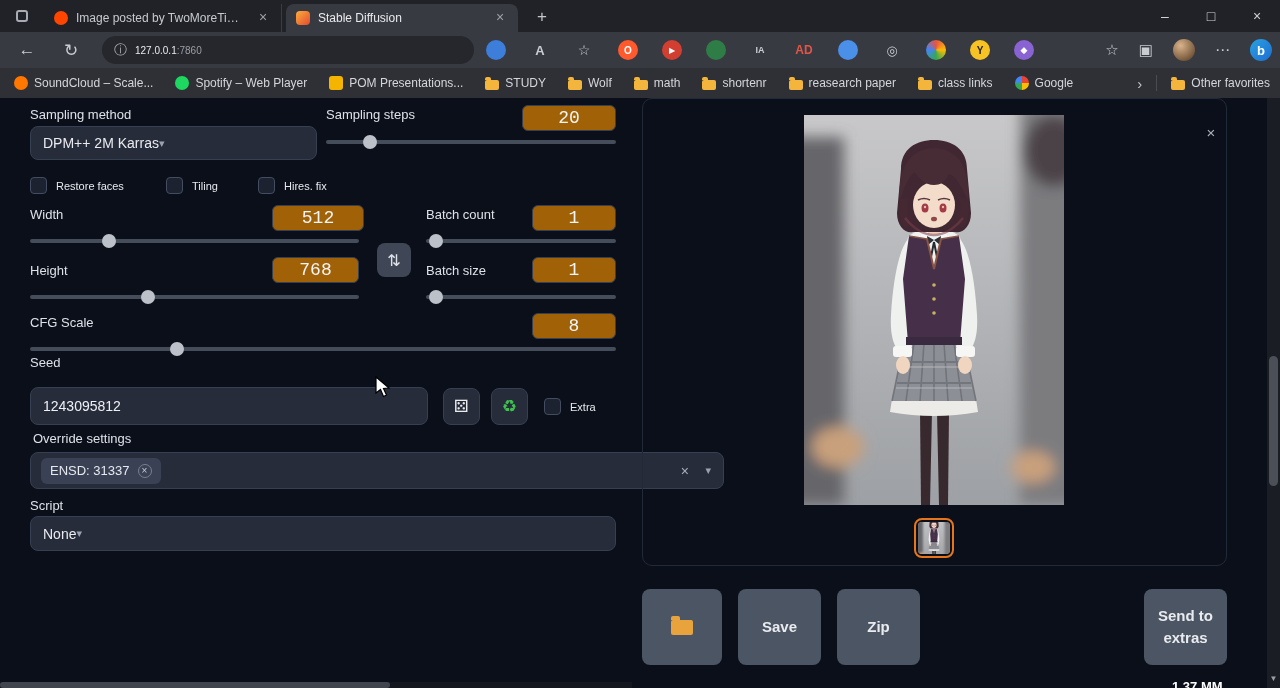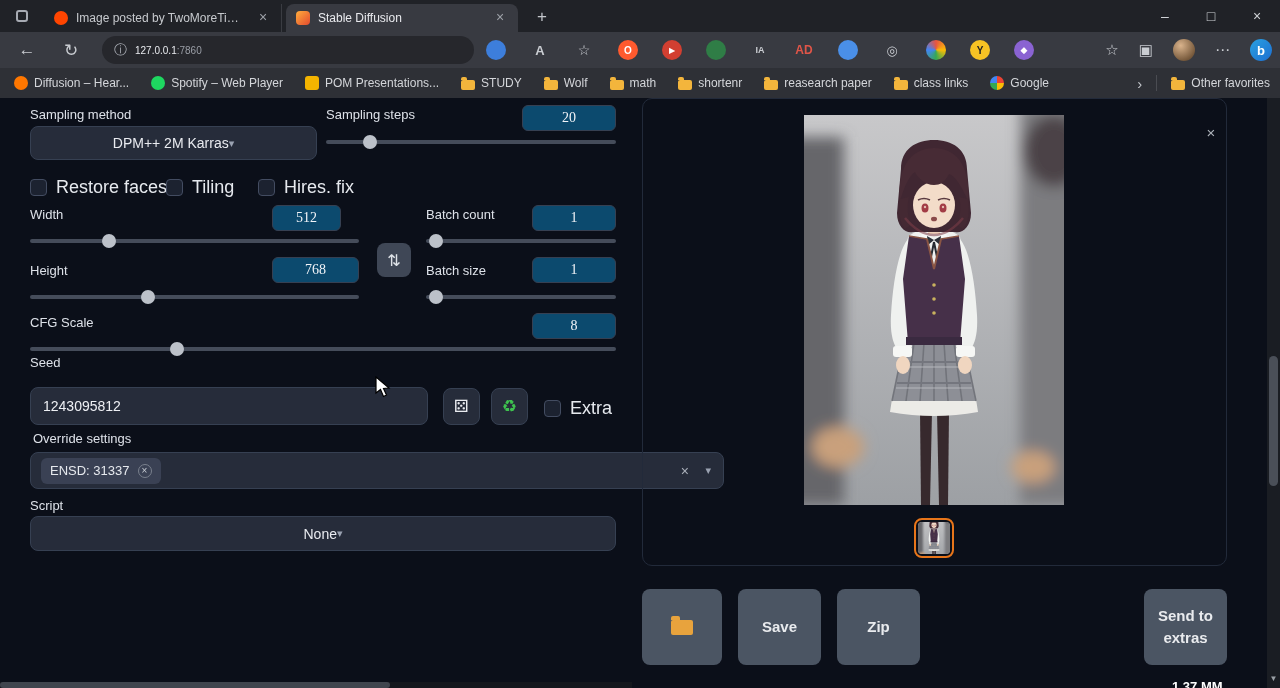--- a/index.html
+++ b/index.html
@@ -46,30 +46,30 @@
 .bm-ic.google{background:conic-gradient(#ea4335 0 25%,#fbbc05 0 50%,#34a853 0 75%,#4285f4 0 100%)}
 .folder-icon{width:14px;height:10px;background:#f3b53c;border-radius:2px;position:relative;flex:none;margin-top:3px}
 .folder-icon::before{content:"";position:absolute;top:-3px;left:0;width:6px;height:3px;border-radius:2px 2px 0 0;background:#f3b53c}
 .bm-right{position:absolute;right:10px;display:flex;align-items:center;gap:14px}
 .bm-divider{width:1px;height:16px;background:#4a4c52}
 .bm-chevron{color:#c3c6cb;font-size:15px;cursor:pointer}
 
 
 .page{position:absolute;top:98px;left:0;width:1280px;height:590px;background:#0b0f19;overflow:hidden}
 .lbl{position:absolute;font-size:13px;color:#dde1e8;white-space:nowrap}
-.dd{position:absolute;background:#262c3a;border:1px solid #364052;border-radius:8px;display:flex;align-items:center;justify-content:center;padding:0 12px;font-size:14px;color:#e9ebf0;cursor:pointer}
+.dd{position:absolute;background:#262c3a;border:1px solid #364052;border-radius:8px;display:flex;align-items:center;justify-content:flex-start;padding:0 12px;font-size:14px;color:#e9ebf0;cursor:pointer}
 .caret{color:#9aa2b1;font-size:11px}
-.numbox{position:absolute;background:#0c4a6e;border:1px solid #364052;border-radius:6px;color:#f2f4f8;font-size:14px;text-align:center;outline:none;font-family:Liberation Serif, serif}
+.numbox{position:absolute;background:#a16207;border:1px solid #364052;border-radius:6px;color:#f2f4f8;font-size:18px;text-align:center;outline:none;font-family:Liberation Mono, monospace}
 .txtinput{position:absolute;background:#262c3a;border:1px solid #364052;border-radius:8px;color:#eef0f4;font-size:14px;padding:0 12px;outline:none;font-family:inherit}
 .slider{position:absolute;height:14px;cursor:pointer}
 .slider .track{position:absolute;left:0;right:0;top:5px;height:4px;border-radius:2px;background:#454c5a}
 .slider .handle{position:absolute;top:0;width:14px;height:14px;border-radius:50%;background:#bcc1c9;transform:translateX(-50%)}
 .chk{position:absolute;display:flex;align-items:center;gap:9px;cursor:pointer}
 .chk .box{width:17px;height:17px;background:#1c2230;border:1px solid #434c61;border-radius:4px;flex:none}
-.chk-lbl{font-size:18px;color:#e6e9ee;white-space:nowrap}
+.chk-lbl{font-size:11px;color:#e6e9ee;white-space:nowrap}
 .minibtn{position:absolute;width:37px;height:37px;background:#262c3a;border:1px solid #364052;border-radius:8px;display:flex;align-items:center;justify-content:center;font-size:17px;color:#e9ebf0;cursor:pointer}
 .minibtn.green{color:#3ec24f}
 .swapbtn{position:absolute;left:377px;top:145px;width:34px;height:34px;background:#3f4756;border-radius:8px;color:#dfe3e8;display:flex;align-items:center;justify-content:center;font-size:16px;cursor:pointer}
 .combo{position:absolute;background:#262c3a;border:1px solid #364052;border-radius:8px;display:flex;align-items:center;padding:0 10px;cursor:pointer}
 .chip{background:#3a4154;border-radius:6px;color:#e6e9ee;font-size:13px;display:flex;gap:8px;padding:0 9px;height:26px;align-items:center}
 .chip .chip-x{width:14px;height:14px;border:1px solid #79808d;border-radius:50%;color:#c6cbd3;font-size:10px;line-height:12px;text-align:center;cursor:pointer}
 .combo-clear{position:absolute;right:34px;color:#aab0ba;font-size:14px;cursor:pointer}
 .combo-caret{position:absolute;right:12px}
 
 .panel{position:absolute;left:642px;top:0;width:585px;height:468px;border:1px solid #222a3a;border-radius:10px}
@@ -217,21 +217,21 @@
       <span class="tool">▣</span>
       <span class="avatar"></span>
       <span class="tool">⋯</span>
       <span class="bing">b</span>
     </div>
   </div>
 
   <div class="bookmarksbar">
     <div class="bm">
         <span class="bm-ic sc"></span>
-        <span class="bm-label">Diffusion – Hear...</span>
+        <span class="bm-label">SoundCloud – Scale...</span>
       </div>
     <div class="bm">
         <span class="bm-ic sp"></span>
         <span class="bm-label">Spotify – Web Player</span>
       </div>
     <div class="bm">
         <span class="bm-ic pom"></span>
         <span class="bm-label">POM Presentations...</span>
       </div>
     <div class="bm">
@@ -294,21 +294,21 @@
     <div class="chk" style="left:166px;top:79px">
       <span class="box"></span>
       <span class="chk-lbl">Tiling</span>
     </div>
     <div class="chk" style="left:258px;top:79px">
       <span class="box"></span>
       <span class="chk-lbl">Hires. fix</span>
     </div>
 
     <div class="lbl" style="left:30px;top:109px">Width</div>
-    <input class="numbox" style="left: 272px; top: 107px; width: 69px; height: 26px;" readonly="" value="512">
+    <input class="numbox" style="left: 272px; top: 107px; width: 92px; height: 26px;" readonly="" value="512">
     <div class="slider" style="left:30px;top:136px;width:329px">
       <div class="track"></div>
       <div class="handle" style="left: 24%;"></div>
     </div>
 
     <div class="lbl" style="left:426px;top:109px">Batch count</div>
     <input class="numbox" style="left: 532px; top: 107px; width: 84px; height: 26px;" readonly="" value="1">
     <div class="slider" style="left:426px;top:136px;width:190px">
       <div class="track"></div>
       <div class="handle" style="left: 5%;"></div>

